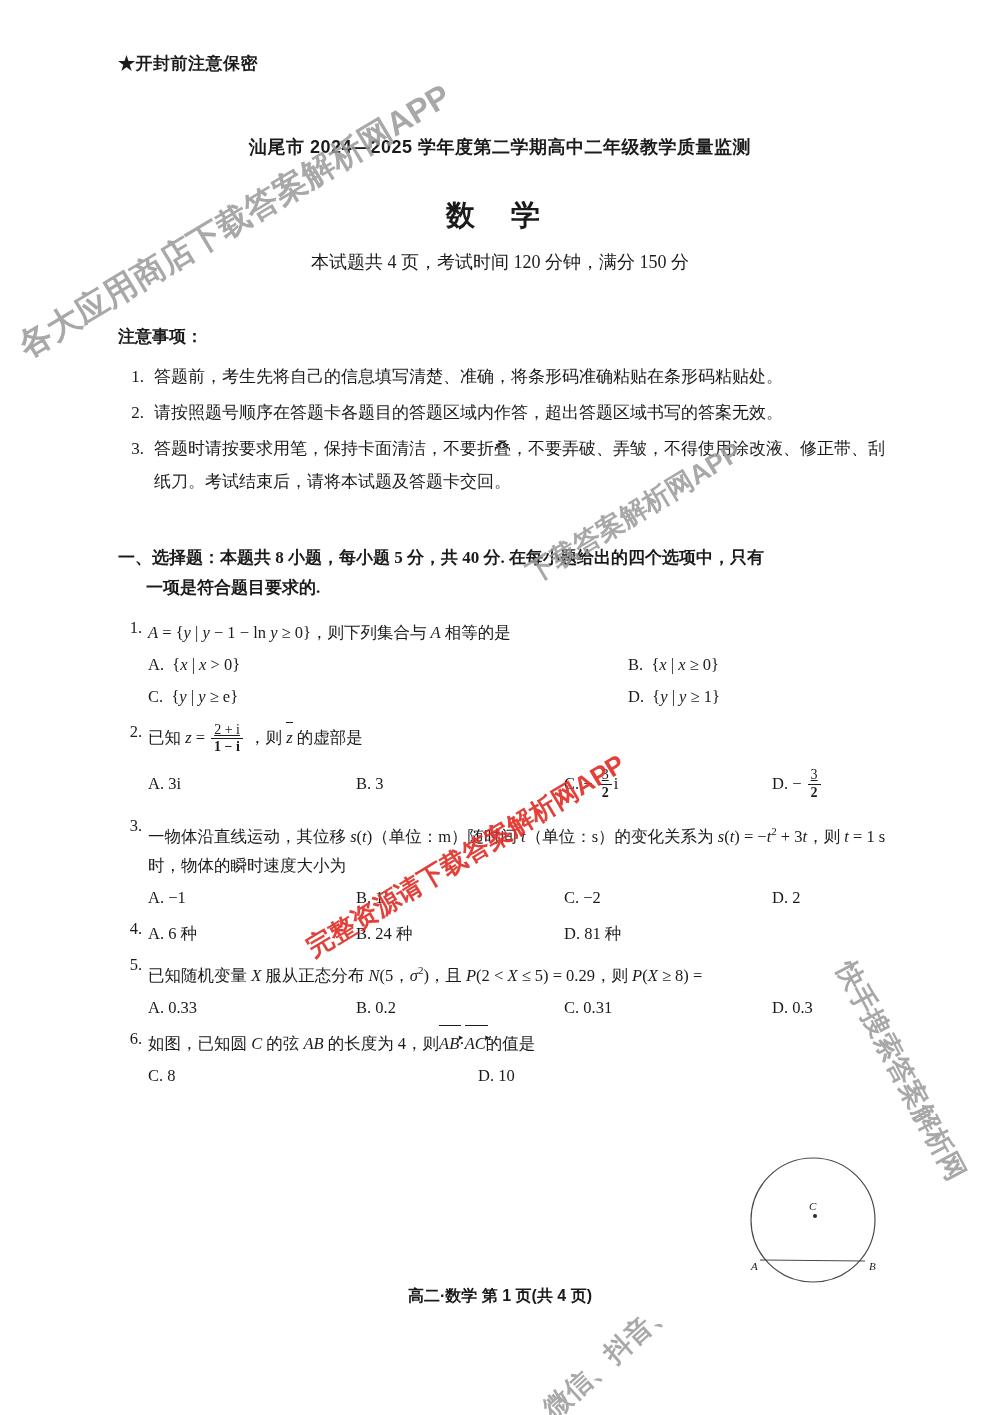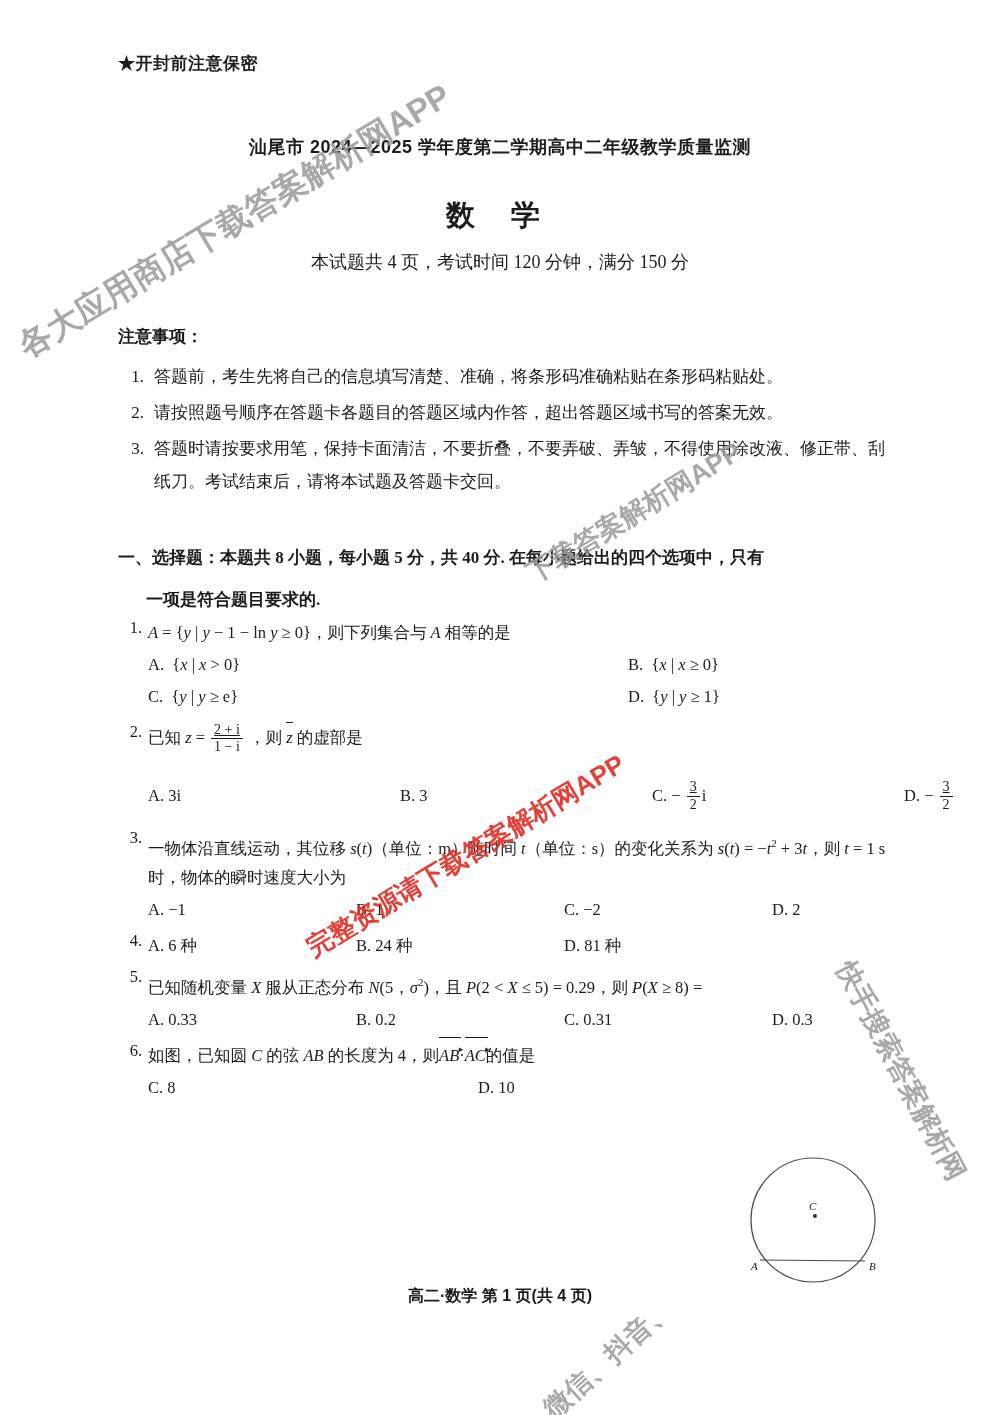--- a/index.html
+++ b/index.html
@@ -94,21 +94,21 @@
   
   .section-head {
     position: absolute;
     left: 118px;
     top: 543px;
     width: 780px;
     font-size: 17px;
     font-weight: bold;
     line-height: 30px;
   }
-  .section-head .l2 { display:block; padding-left: 28px; margin-top: 12px; }
+  .section-head .l2 { display:block; padding-left: 28px; }
   
   .qlist {
     position: absolute;
     left: 118px;
     top: 618px;
     width: 790px;
     font-size: 16.5px;
   }
   .q {
     position: relative;
@@ -140,21 +140,21 @@
     display: inline-block;
     vertical-align: middle;
     text-align: center;
     font-size: 14px;
     line-height: 1.15;
     margin: 0 2px;
     position: relative;
     top: -1px;
   }
   .frac .num { display: block; border-bottom: 1px solid #1b1b1b; padding: 0 3px; text-decoration: underline; }
-  .frac .den { display: block; padding: 0 3px; }
+  .frac .den { display: block; padding: 0 3px; font-weight: bold; }
   .vec {
     display: inline-block;
     position: relative;
     font-style: italic;
   }
   .vec::after {
     content: "";
     position: absolute;
     left: 0; right: -2px;
     top: -4px;
@@ -309,21 +309,21 @@
     <div class="q" style="margin-top:10px;">
       <span class="q-num">2.</span>
       <div class="q-body">
         已知 <span class="mi">z</span> =
         <span class="frac">
           <span class="num">2 + i</span>
           <span class="den">1 − i</span>
         </span>
         ，则 <span class="ovl mi">z</span> 的虚部是
       </div>
-      <div class="opts tall" style="margin-top:20px;gap:44px;">
+      <div class="opts tall" style="margin-top:8px;">
         <div class="opt opts2-a" style="flex:0 0 208px">
           <span>A.</span>&nbsp;3i
         </div>
         <div class="opt" style="flex:0 0 208px">
           <span>B.</span>&nbsp;3
         </div>
         <div class="opt" style="flex:0 0 208px">
           <span>C.</span>&nbsp;−
           <span class="frac"><span class="num">3</span><span class="den">2</span></span>i
         </div>

